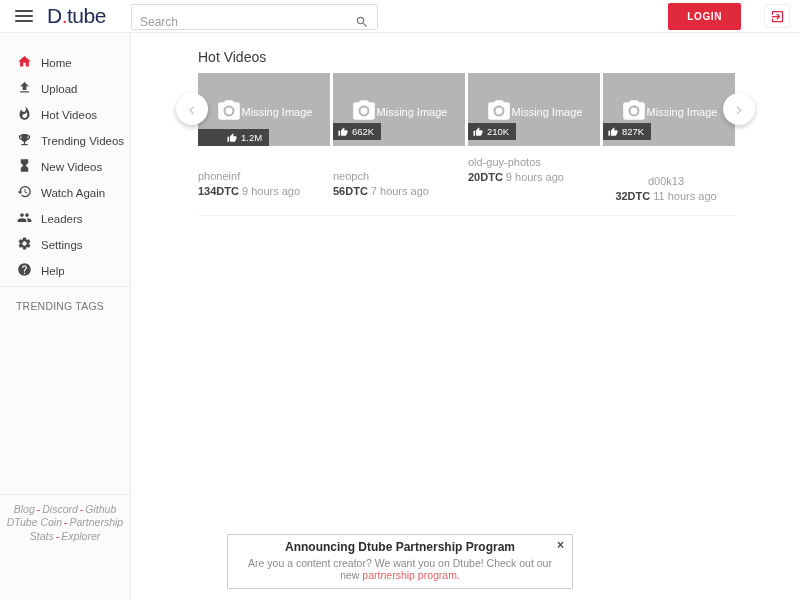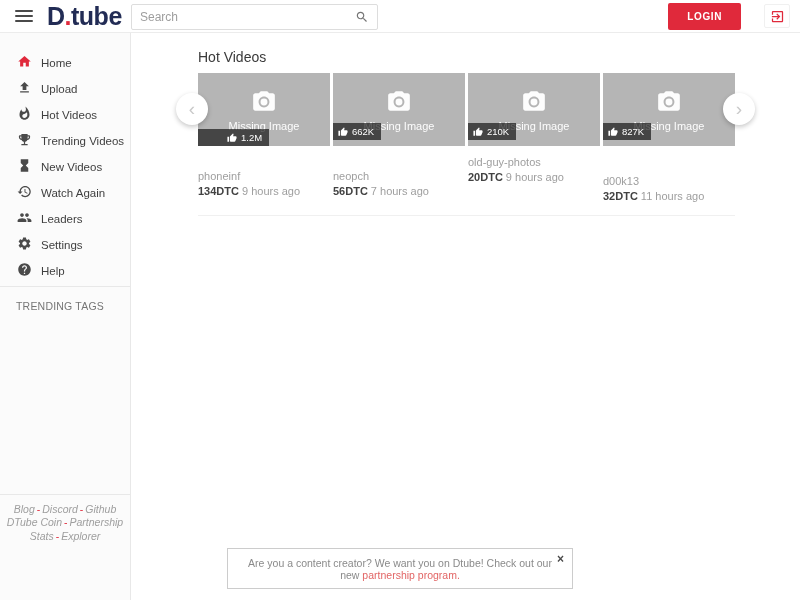--- a/index.html
+++ b/index.html
@@ -5,26 +5,26 @@
   * { margin:0; padding:0; box-sizing:border-box; }
   html,body { width:800px; height:600px; overflow:hidden; background:#fff;
               font-family:"Liberation Sans", sans-serif; }
 
   
   .header { position:fixed; top:0; left:0; width:800px; height:33px; background:#fff;
             border-bottom:1px solid #ececec; display:flex; align-items:center; z-index:30; }
   .hamburger { width:18px; height:12px; margin-left:15px; display:flex; flex-direction:column;
                justify-content:space-between; cursor:pointer; }
   .hamburger span { display:block; height:2px; background:#4a4a4a; border-radius:1px; }
-  .logo { margin-left:14px; font-size:25px; font-weight:bold; letter-spacing:-0.5px;
+  .logo { margin-left:14px; font-size:21px; font-weight:normal; letter-spacing:-0.5px;
           color:#222c55; cursor:pointer; white-space:nowrap; }
   .logo .dot { color:#e0293b; }
   .search-box { position:absolute; left:131px; top:4px; width:247px; height:26px;
                 border:1px solid #ddd; border-radius:2px; background:#fff;
-                display:flex; align-items:center; padding:0 8px; }
+                display:flex; align-items:flex-end; padding:0 8px; }
   .search-box input { border:none; outline:none; flex:1; font-size:12px; color:#424242;
                       font-family:"Liberation Sans", sans-serif; background:transparent; }
   .search-box input::placeholder { color:#9e9e9e; }
   .search-box svg { width:14px; height:14px; fill:#757575; }
   .header-right { margin-left:auto; display:flex; align-items:center; margin-right:10px; gap:23px; }
   .login-btn { background:#e0293b; color:#fff; border:none; border-radius:2px;
                font-size:10px; font-weight:bold; letter-spacing:0.6px;
                padding:8px 19px; cursor:pointer; font-family:"Liberation Sans", sans-serif; }
   .signin-btn { width:26px; height:24px; border:1px solid #f0f0f0; border-radius:2px;
                 background:#fff; display:flex; align-items:center; justify-content:center; cursor:pointer; }
@@ -48,31 +48,31 @@
   .side-footer a { color:#9e9e9e; text-decoration:none; cursor:pointer;font-style:italic; }
   .side-footer .sep { color:#e0293b; margin:0 2px; }
 
   
   .main { position:absolute; top:33px; left:132px; width:668px; }
   .page-title { margin:16px 0 0 66px; font-size:14px; font-weight:500; color:#3a3a3a; }
   .carousel { position:relative; margin-top:8px; }
   .cards { display:flex; gap:3px; margin-left:66px; width:537px; }
   .card { width:132px; cursor:pointer; }
   .thumb { position:relative; width:132px; height:73px; background:#b5b5b5;
-           display:flex; flex-direction:column; align-items:center; justify-content:center; }
+           display:flex; flex-direction:row; align-items:center; justify-content:center; }
   .thumb svg.cam { width:26px; height:26px; fill:#fdfdfd; margin-top:2px; }
   .missing { font-size:11px; color:#fdfdfd; margin-top:5px; }
   .badge { position:absolute; left:0; bottom:6px; background:rgba(0,0,0,0.62);
            color:#fff; font-size:9.5px; padding:3px 7px 3px 5px;
            display:flex; align-items:center; gap:4px; }
   .card:nth-child(1) .badge { bottom:0;padding-left:29px; }
   .badge svg { width:10px; height:10px; fill:#fff; }
   .meta { margin-top:24px; padding-right:6px; }
   .card:nth-child(3) .meta { margin-top:10px; }
-  .card:nth-child(4) .meta { margin-top:29px; }
+  .card:nth-child(4) .meta { margin-top:29px;text-align:center; }
   .meta .author { font-size:11px; color:#9e9e9e; margin-bottom:3px; cursor:pointer; }
   .meta .line2 { font-size:11px; }
   .meta .dtc { color:#424242; font-weight:bold; }
   .meta .age { color:#9e9e9e; margin-left:3px; }
   .row-divider { margin:13px 0 0 66px; width:537px; border-top:1px solid #f0f0f0; }
   .nav-arrow { position:absolute; top:20px; width:32px; height:32px; border-radius:50%;
                background:#fff; box-shadow:0 2px 5px rgba(0,0,0,0.22);
                display:flex; align-items:center; justify-content:center;
                color:#c9c9c9; font-size:19px; cursor:pointer; user-select:none; z-index:5; }
   .nav-arrow.prev { left:44px; }
@@ -283,15 +283,16 @@
           <div class="line2"><span class="dtc">32DTC</span><span class="age">11 hours ago</span></div>
         </div>
       </div>
 
     </div>
     <div class="row-divider"></div>
   </div>
 </div>
 
 <div class="banner">
+  <div class="banner-title">Announcing Dtube Partnership Program</div>
   <div class="banner-close">×</div>
   <div class="banner-body"><span>Are you a content creator? We want you on Dtube! Check out our new </span><span class="plink">partnership program.</span></div>
 </div>
 
 </body></html>

